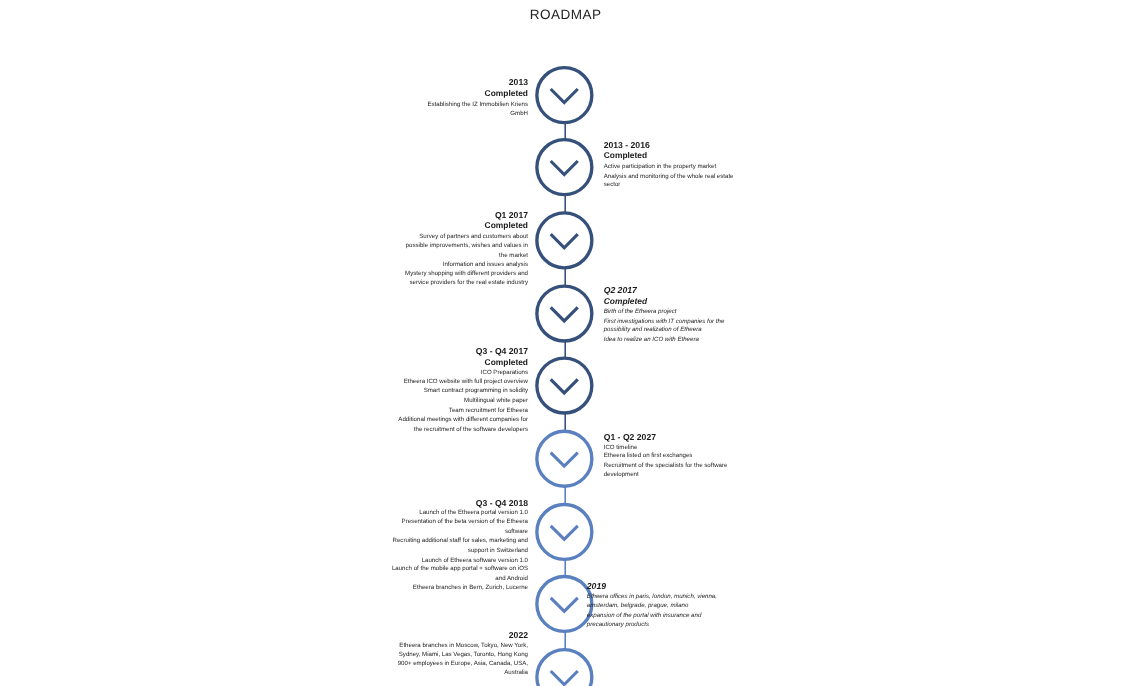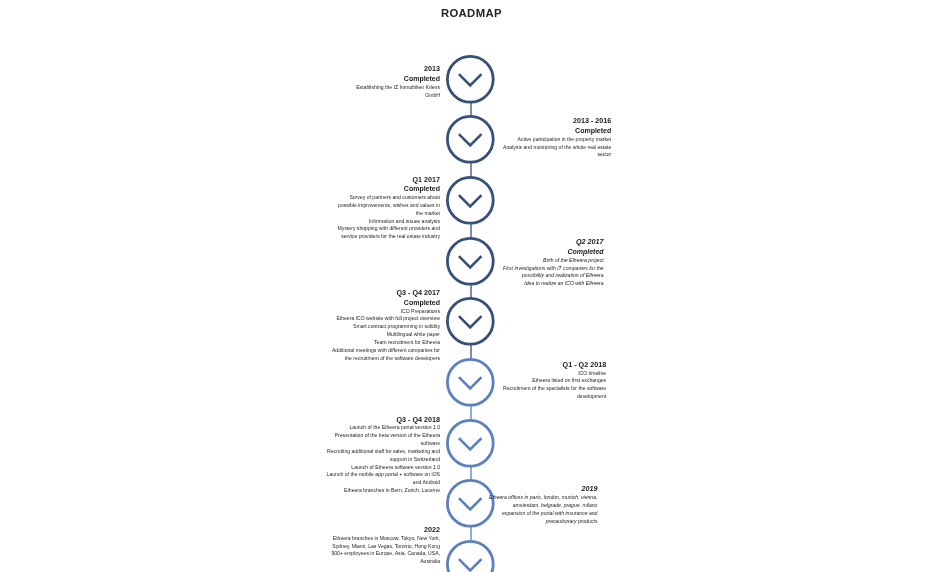--- a/index.html
+++ b/index.html
@@ -1,31 +1,31 @@
 <!DOCTYPE html>
 <html><head>
 <meta charset="utf-8">
 <title>Roadmap</title>
 <style>
   html,body{margin:0;padding:0;}
   body{width:940px;height:572px;background:#ffffff;font-family:"Liberation Sans",sans-serif;overflow:hidden;}
   #root{position:relative;width:940px;height:572px;background:#fff;}
   .title{position:absolute;left:0;top:6.9px;width:940px;text-align:center;padding-left:2.8px;box-sizing:border-box;
-         font-size:11.3px;font-weight:bold;color:#232323;letter-spacing:0.38px;line-height:12px;}
+         font-size:11.3px;font-weight:normal;color:#232323;letter-spacing:0.38px;line-height:12px;}
   .timeline{position:absolute;left:0;top:0;width:940px;height:572px;margin-top:24px;}
   .item{position:static;}
   .node{position:absolute;width:48px;height:48px;}
   .node svg{display:block;width:100%;height:100%;overflow:visible;}
   .spine{position:absolute;width:1px;}
   .txt{position:absolute;color:#1d1d1f;font-size:5.1px;line-height:7.85px;white-space:nowrap;}
   .txt .yr{font-weight:bold;font-size:7.2px;line-height:9.8px;color:#191919;}
   .txt .st{font-weight:bold;font-size:7px;line-height:9.6px;color:#191919;}
   .txt .ln{font-weight:normal;}
   .left{text-align:right;}
-  .right{text-align:right;}
+  .right{text-align:left;}
 </style>
 </head>
 <body>
 
 <div id="root">
   <div class="title">ROADMAP</div>
   <div class="timeline" id="timeline">
   <div class="item">
 
     <div class="node" style="left: 446px; top: 30.85px; width: 48.6px; height: 48.6px;">
@@ -125,21 +125,21 @@
     <div class="spine" style="left: 468.3px; top: 319.93px; width: 6px; height: 16.02px;"><svg width="6" height="16.019999999999982" viewBox="0 0 6 16.019999999999982" xmlns="http://www.w3.org/2000/svg">
             <rect x="2.35" y="0" width="1.3" height="16.019999999999982" fill="#35507a"></rect>
           </svg></div>
     <div class="node" style="left: 446px; top: 333.95px; width: 48.6px; height: 48.6px;">
       <svg class="node-icon" viewBox="0 0 48.6 48.6" xmlns="http://www.w3.org/2000/svg">
         <circle class="ring" cx="24.3" cy="24.3" r="22.9" fill="none" stroke-width="2.8" stroke="#5a80c0"></circle>
         <path class="chev" d="M12.92 19.17 L24.2 30.45 L35.48 19.17" fill="none" stroke-width="2.6" stroke-linecap="butt" stroke-linejoin="miter" stroke="#5a80c0"></path>
       </svg>
     </div>
     <div class="txt right" style="left: 503.1px; top: 335.705px;">
-      <div class="yr">Q1 - Q2 2018</div>
+      <div class="yr">Q1 - Q2 2027</div>
       <div class="ln">ICO timeline</div>
       <div class="ln">Etheera listed on first exchanges</div>
       <div class="ln">Recruitment of the specialists for the software</div>
       <div class="ln">development</div>
     </div>
   </div>
   <div class="item">
     <div class="spine" style="left: 468.3px; top: 380.55px; width: 6px; height: 16.02px;"><svg width="6" height="16.019999999999982" viewBox="0 0 6 16.019999999999982" xmlns="http://www.w3.org/2000/svg">
             <rect x="2.35" y="0" width="1.3" height="16.019999999999982" fill="#5a80c0"></rect>
           </svg></div>

